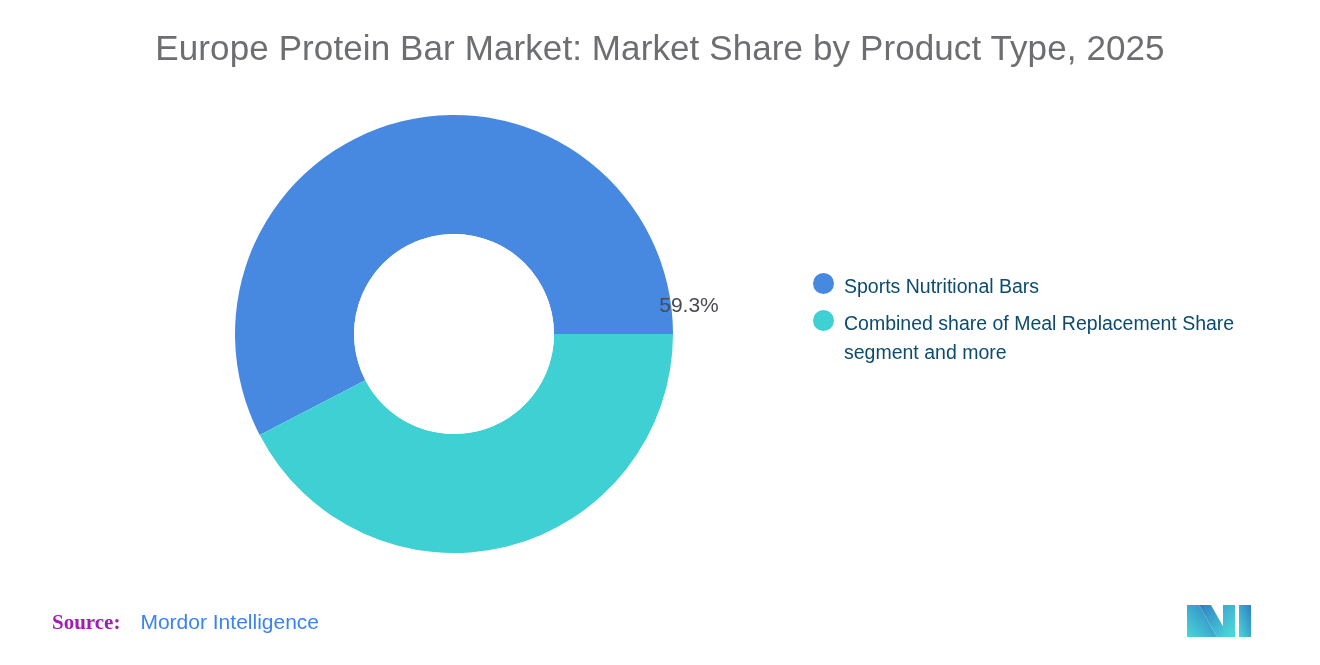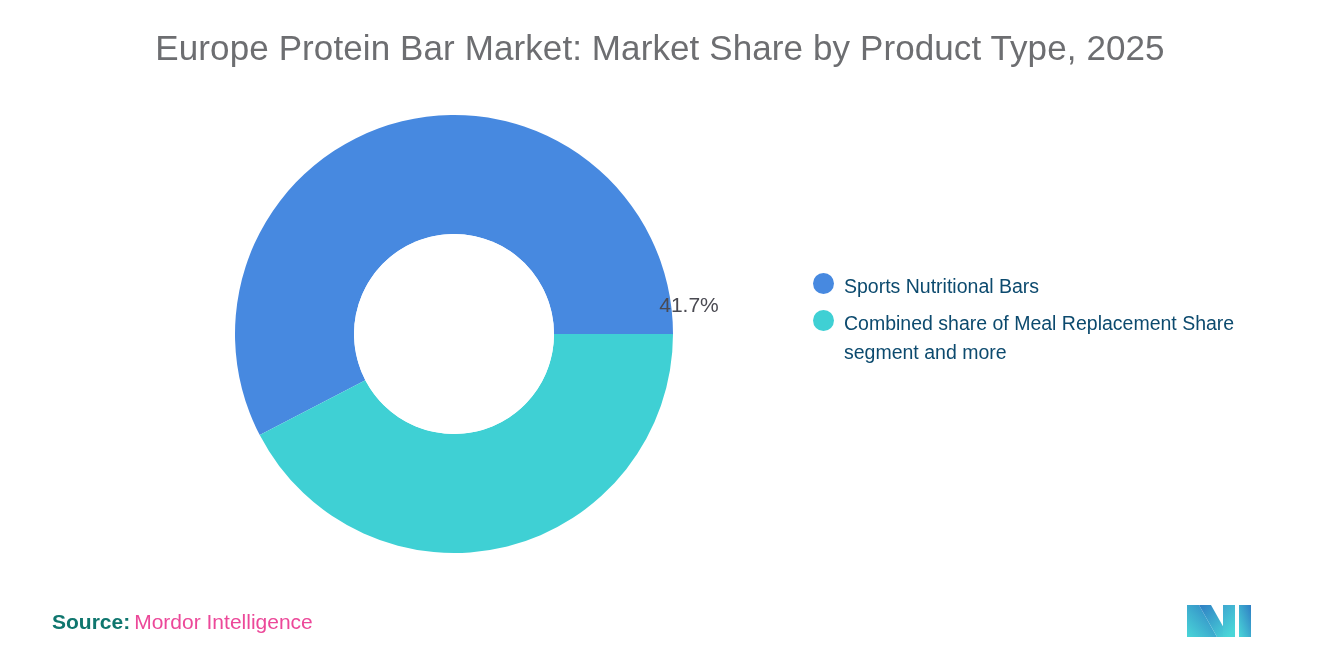--- a/index.html
+++ b/index.html
@@ -90,26 +90,27 @@
   .source-line {
     position: absolute;
     left: 52px;
     top: 610px;
     font-size: 21px;
     color: #6a6b6e;
     white-space: nowrap;
   }
   .source-key {
     font-weight: bold;
-    color: #0f766e;
+    color: #a21caf;
+    font-family: Liberation Serif, serif;
   }
   .source-val {
     font-weight: 400;
-    color: #ec4899;
-    margin-left: 4px;
+    color: #3b82f6;
+    margin-left: 20px;
   }
 
   .logo {
     position: absolute;
     left: 1183px;
     top: 599px;
     width: 80px;
     height: 42px;
   }
   .logo svg { display:block; width:80px; height:42px; }
@@ -125,21 +126,21 @@
     <svg class="donut-svg" viewBox="0 0 442 442">
       <g>
 
         <path id="slice-0" d="M 26.744627533969407 322.12294629847236 A 219 219 0 1 1 440 221 L 321 221 A 100 100 0 1 0 132.29891668217783 267.17486132350336 Z" fill="#4789e0"></path>
 
         <path id="slice-1" d="M 440 221 A 219 219 0 0 1 26.744627533969435 322.1229462984724 L 132.29891668217783 267.17486132350336 A 100 100 0 0 0 321 221 Z" fill="#3fd0d4"></path>
       </g>
       <circle cx="221" cy="221" r="100" fill="#ffffff"></circle>
     </svg>
 
-    <div class="slice-label">41.7%</div>
+    <div class="slice-label">59.3%</div>
   </div>
 
   <div class="legend">
     <div class="legend-item">
       <span class="legend-swatch" id="sw-0" style="background: rgb(71, 137, 224);"></span>
       <span class="legend-label">Sports Nutritional Bars</span>
     </div>
     <div class="legend-item">
       <span class="legend-swatch" id="sw-1" style="background: rgb(63, 208, 212);"></span>
       <span class="legend-label">Combined share of Meal Replacement Share segment and more</span>

